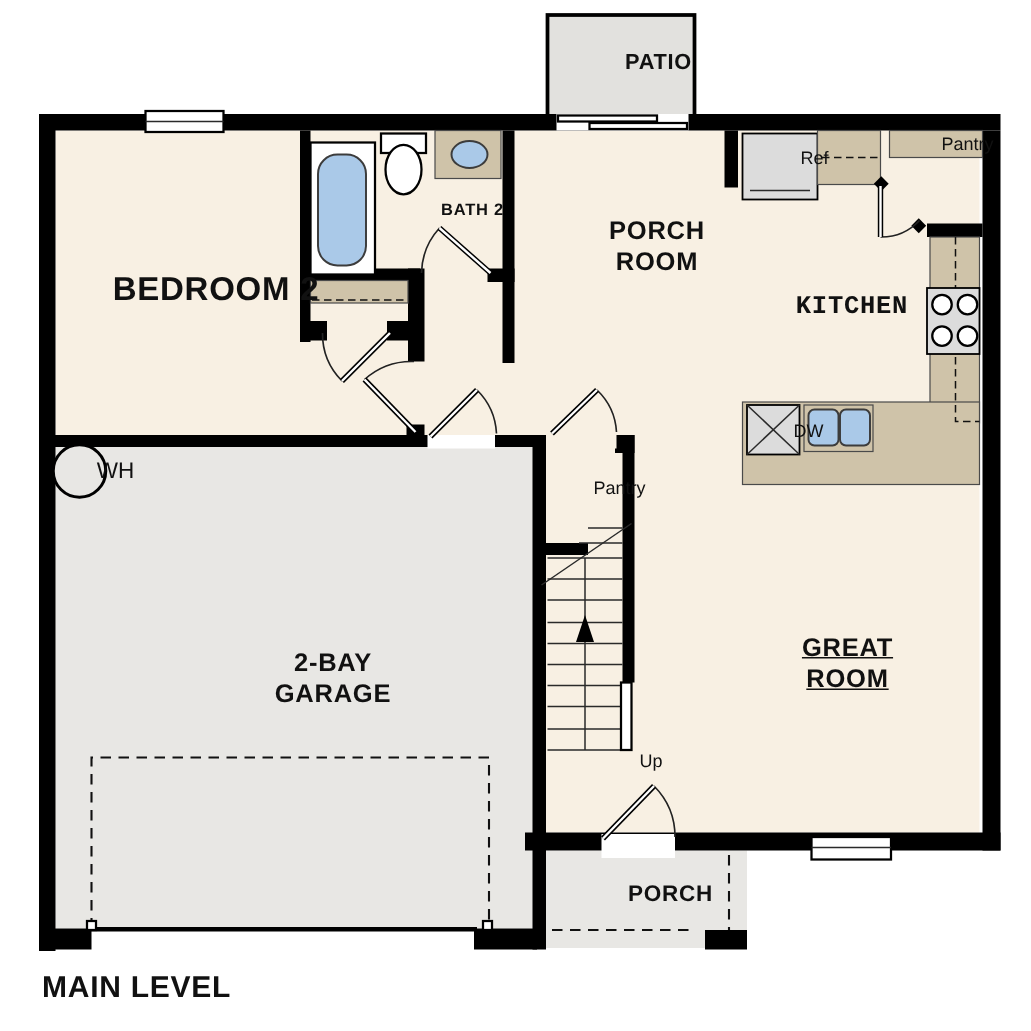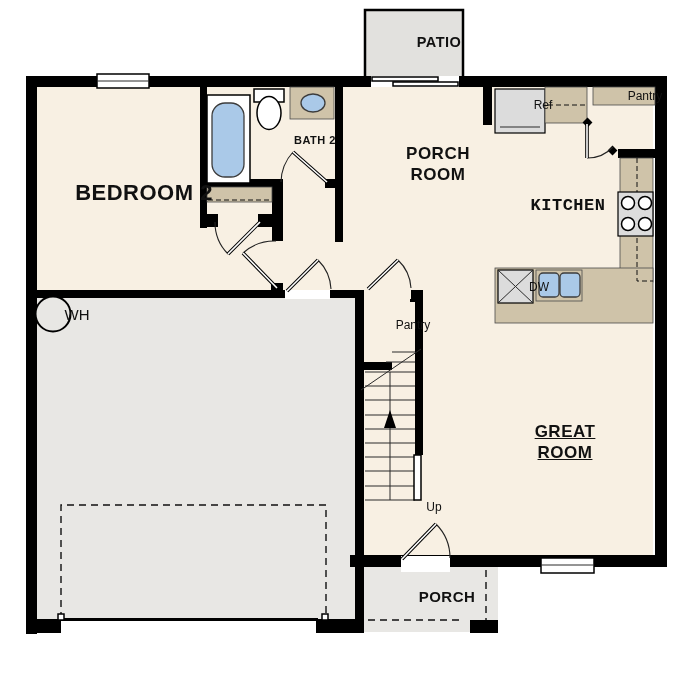--- a/index.html
+++ b/index.html
@@ -198,21 +198,26 @@
 <div class="lbl" style="left:291px;top:140px;font-size:11px;">BATH 2</div>
 <div class="lbl big" style="left:414px;top:164px;">
   <div>PORCH</div>
   <div>ROOM</div>
 </div>
 <div class="lbl big" style="left:544px;top:205px;font-family:Liberation Mono, monospace;">KITCHEN</div>
 <div class="lbl big" style="left:541px;top:442px;text-decoration:underline;">
   <div>GREAT</div>
   <div>ROOM</div>
 </div>
+<div class="lbl big" style="left:198px;top:452px;">
+  <div>2-BAY</div>
+  <div>GARAGE</div>
+</div>
 <div class="lbl" style="left:415px;top:42px;font-size:14.5px;">PATIO</div>
 <div class="lbl" style="left:423px;top:596px;font-size:15px;">PORCH</div>
 <div class="lbl sm" style="left:389px;top:325px;">Pantry</div>
 <div class="lbl sm" style="left:519px;top:105px;">Ref</div>
 <div class="lbl sm" style="left:621px;top:96px;">Pantry</div>
 <div class="lbl sm" style="left:515px;top:287px;text-align:center;">DW</div>
 <div class="lbl sm" style="left:386px;top:507px;margin-left:24px;">Up</div>
 <div class="lbl tiny" style="left:53px;top:314px;">WH</div>
+<div class="title" style="left:28px;top:659px;">MAIN LEVEL</div>
 </div>
 
 </body></html>

